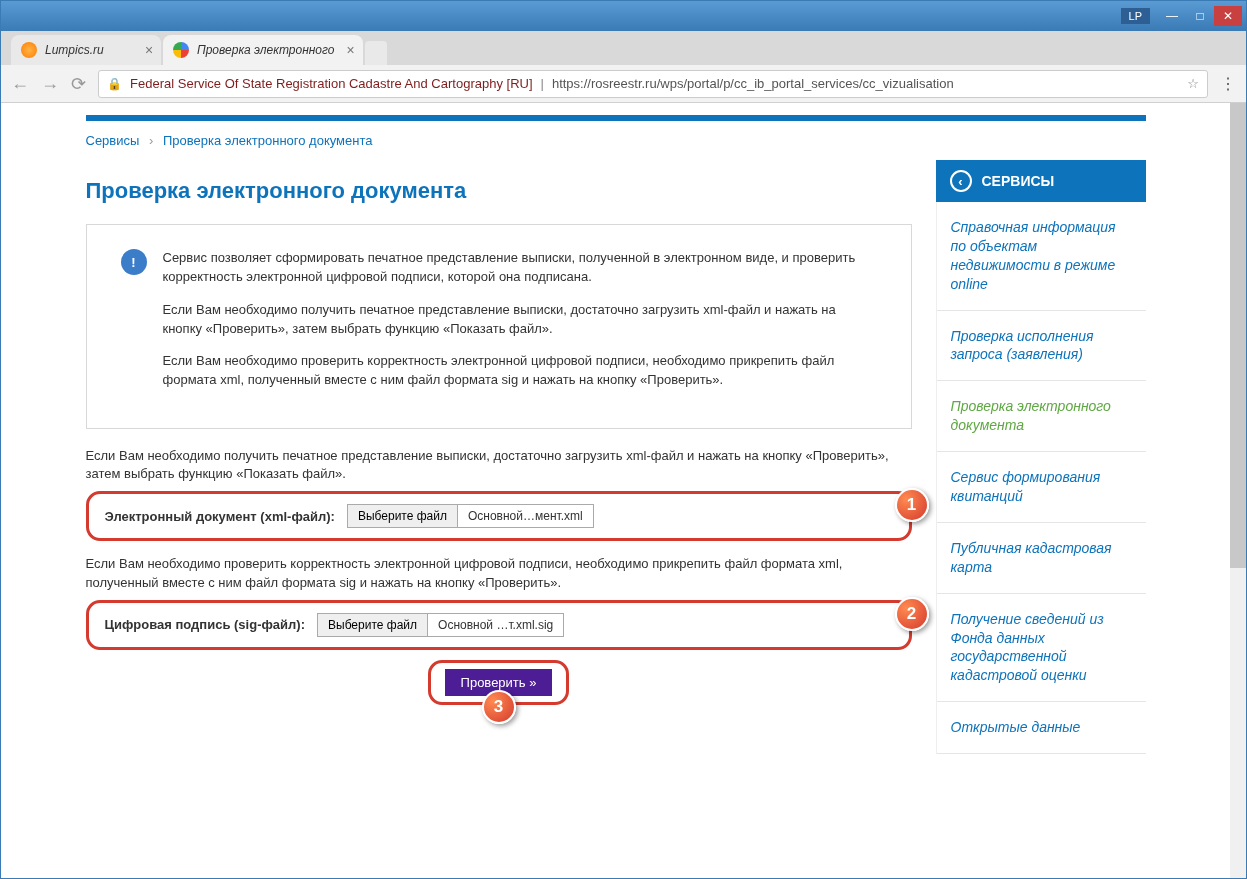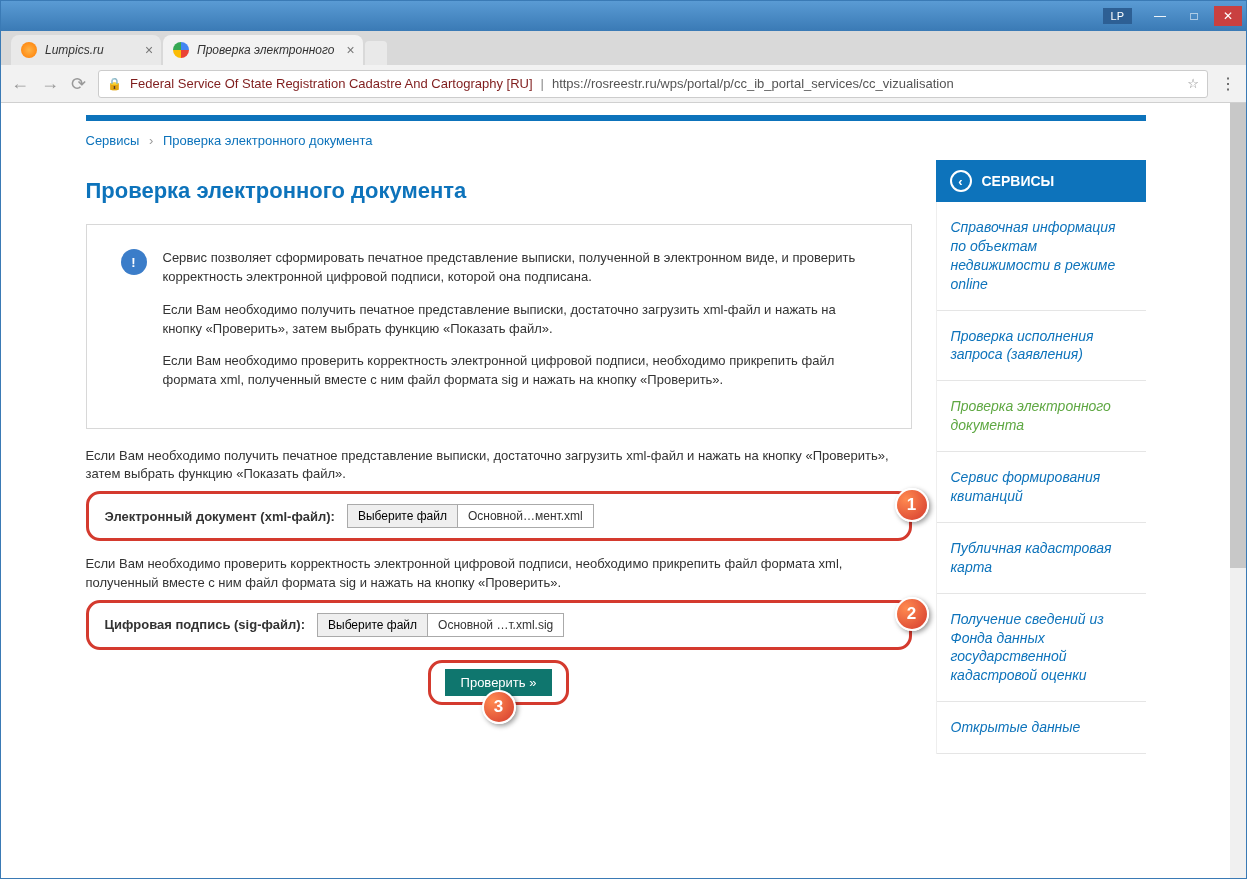--- a/index.html
+++ b/index.html
@@ -1,20 +1,20 @@
 <!DOCTYPE html>
 <html><head>
 <meta charset="utf-8">
 <style>
 * { box-sizing: border-box; margin: 0; padding: 0; }
 body { font-family: Arial, sans-serif; font-size: 13px; background: #fff; overflow: hidden; }
 
 
 .window { width: 1247px; height: 879px; border: 1px solid #3a7ab5; display: flex; flex-direction: column; }
-.titlebar { height: 30px; background: linear-gradient(#5a9bd4, #3a7ab5); display: flex; justify-content: flex-end; align-items: center; padding: 0 4px; gap: 6px; }
+.titlebar { height: 30px; background: linear-gradient(#5a9bd4, #3a7ab5); display: flex; justify-content: flex-end; align-items: center; padding: 0 4px; gap: 0; }
 .titlebar .user-badge { background: #2d5f94; color: #fff; padding: 2px 8px; font-size: 11px; margin-right: 8px; }
 .titlebar .winbtn { width: 28px; height: 20px; display: flex; align-items: center; justify-content: center; color: #fff; font-size: 12px; cursor: pointer; }
 .titlebar .winbtn.close { background: #c94040; }
 
 
 .tabs-bar { height: 34px; background: #d9d9d9; display: flex; align-items: flex-end; padding-left: 10px; gap: 0; }
 .tab { height: 30px; background: #e9e9e9; border-top-left-radius: 8px; border-top-right-radius: 8px; display: flex; align-items: center; padding: 0 28px 0 10px; position: relative; font-size: 12px; color: #333; margin-right: 2px; cursor: pointer; min-width: 150px; font-style: italic; }
 .tab.active { background: #f2f2f2; }
 .tab .favicon { width: 16px; height: 16px; margin-right: 8px; border-radius: 50%; display: inline-block; }
 .favicon.orange { background: radial-gradient(#ffb347, #ff7b00); }
@@ -62,21 +62,21 @@
 .file-picker { display: inline-flex; border: 1px solid #aaa; }
 .file-picker .btn { background: #efefef; padding: 4px 10px; font-size: 12px; border-right: 1px solid #aaa; cursor: pointer; }
 .file-picker .val { padding: 4px 10px; font-size: 12px; color: #333; }
 
 .badge-num { position: absolute; right: -20px; width: 34px; height: 34px; border-radius: 50%; background: radial-gradient(circle at 30% 30%, #ff8a50, #d43a2e); color: #fff; font-weight: bold; font-size: 17px; display: flex; align-items: center; justify-content: center; box-shadow: 2px 2px 5px rgba(0,0,0,.4); border: 2px solid #fff; }
 .badge-1 { top: -6px; }
 .badge-2 { top: -6px; }
 
 .check-row { display: flex; justify-content: center; margin-top: 6px; }
 .check-wrap { border: 3px solid #d43a2e; border-radius: 14px; padding: 6px 14px; position: relative; }
-.check-btn { background: #0f766e; color: #fff; border: none; padding: 6px 16px; font-size: 13px; cursor: pointer; }
+.check-btn { background: #4c1d95; color: #fff; border: none; padding: 6px 16px; font-size: 13px; cursor: pointer; }
 .badge-3 { right: 50%; transform: translateX(50%); bottom: -22px; top: auto; }
 
 
 .sidebar { width: 210px; }
 .side-head { background: #0d73bb; color: #fff; padding: 10px 14px; display: flex; align-items: center; gap: 10px; font-weight: bold; font-size: 14px; }
 .side-head .back-arrow { width: 22px; height: 22px; border: 2px solid #fff; border-radius: 50%; display: flex; align-items: center; justify-content: center; font-size: 13px; }
 .side-list { border-left: 1px solid #eee; }
 .side-item { padding: 16px 14px; border-bottom: 1px solid #e5e5e5; font-size: 14px; font-style: italic; line-height: 1.35; cursor: pointer; }
 .side-item a { color: #0d73bb; text-decoration: none; }
 .side-item.active a { color: #5fa843; }

